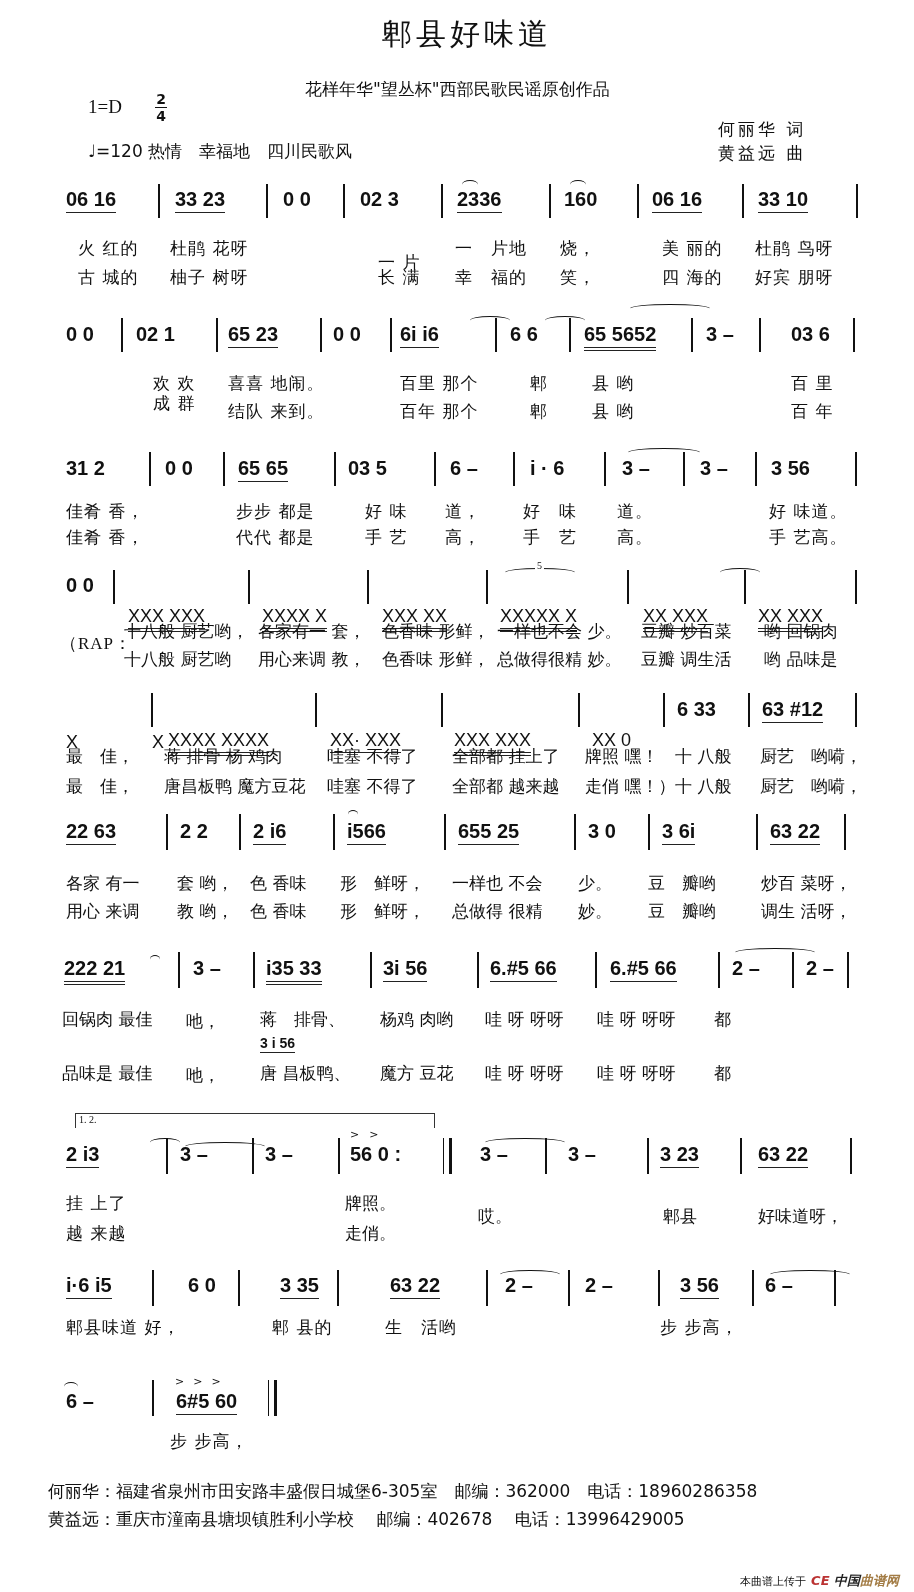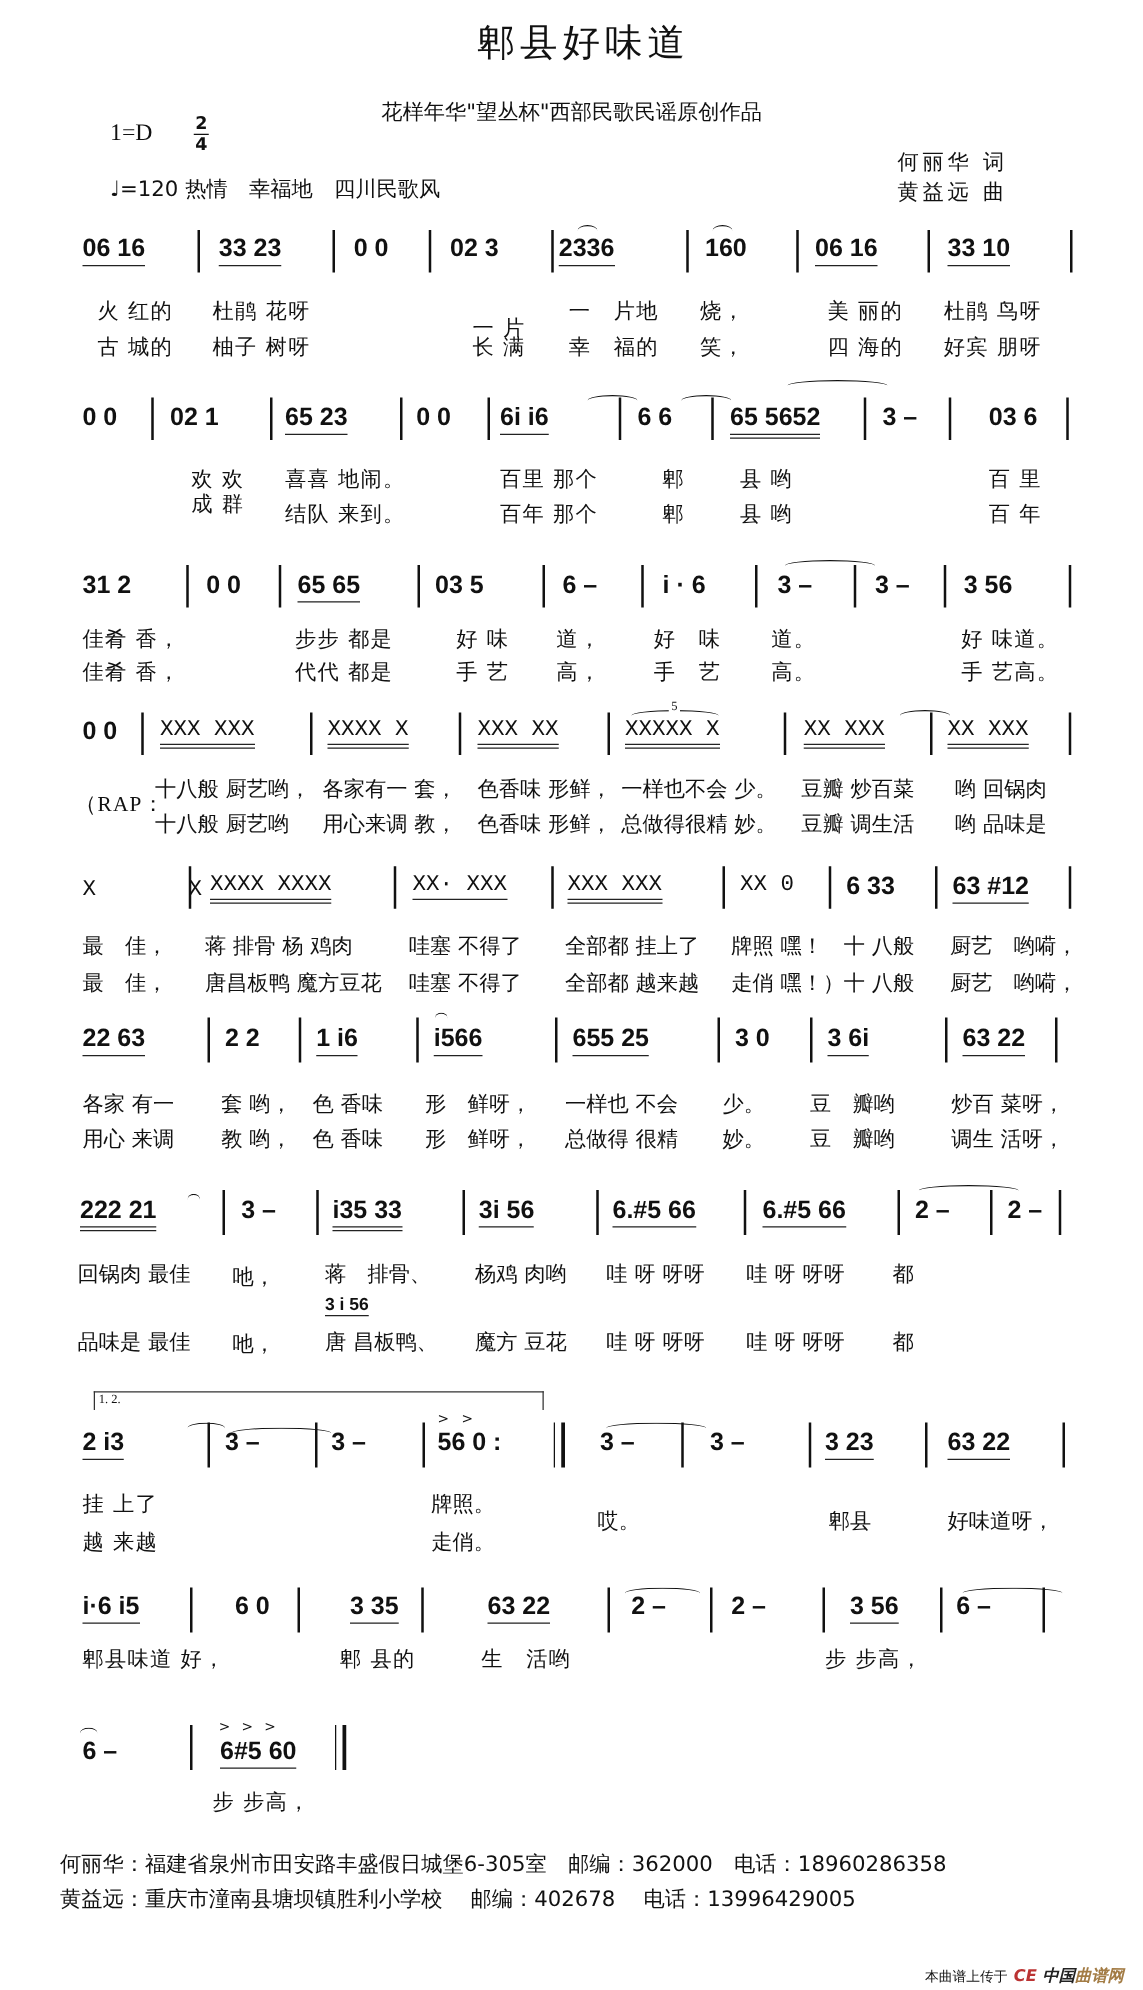--- a/index.html
+++ b/index.html
@@ -5,21 +5,21 @@
   html, body { margin:0; padding:0; background:#ffffff; }
   body { width:914px; height:1592px; position:relative; overflow:hidden;
          font-family:"DejaVu Sans", "Liberation Sans", sans-serif; color:#111; }
   .abs { position:absolute; white-space:nowrap; }
   .title { font-size:30px; letter-spacing:4px; font-weight:normal; }
   .sub { font-size:17px; }
   .meta { font-size:17px; }
   .bar { position:absolute; width:1.5px; background:#111; }
   .dbl { position:absolute; width:5px; border-left:1.5px solid #111; border-right:3px solid #111; }
   .note { position:absolute; font-family:"Liberation Sans", sans-serif; font-weight:bold; font-size:20px; white-space:nowrap; }
-  .note.x { font-weight:normal; font-family:Liberation Mono, monospace; font-size:18px; }
+  .note.x { font-weight:normal; font-family:Liberation Sans, sans-serif; font-size:18px;margin-top:32px; }
   .ul1 { border-bottom:1.5px solid #222; padding-bottom:1px; }
   .ul2 { border-bottom:4px double #222; padding-bottom:1px; }
   .lyr { position:absolute; font-size:17px; white-space:nowrap; letter-spacing:1px; }
   .footer { font-size:17px; }
   .wm { font-size:11px; }
   .wm-brand { font-size:13px; font-weight:bold; color:#b33; font-style:italic; }
   .wm-brand .cn { color:#222; }
   .wm-brand .gold { color:#a37c45; }
   .slur { position:absolute; border-top:1.5px solid #111; border-radius:50% 50% 0 0; height:8px; }
   .volta { position:absolute; border-top:1.2px solid #333; border-left:1.2px solid #333; border-right:1.2px solid #333; height:14px; font-size:10px; font-family:"Liberation Serif", serif; padding-left:3px; }
@@ -47,21 +47,21 @@
   <div class="bar" style="left:549px;top:184px;height:34px"></div>
   <div class="bar" style="left:637px;top:184px;height:34px"></div>
   <div class="bar" style="left:742px;top:184px;height:34px"></div>
   <div class="bar" style="left:856px;top:184px;height:34px"></div>
 
   <div class="note ul1" style="left:66px;top:188px">06 16</div>
   <div class="note ul1" style="left:175px;top:188px">33 23</div>
   <div class="note" style="left:283px;top:188px">0 0</div>
   <div class="note" style="left:360px;top:188px">02 3</div>
   <div class="slur" style="left:462px;top:180px;width:16px"></div>
-  <div class="note ul1" style="left:447px;top:188px">2336</div>
+  <div class="note ul1" style="left:457px;top:188px">2336</div>
   <div class="slur" style="left:570px;top:180px;width:16px"></div>
   <div class="note" style="left:564px;top:188px">160</div>
   <div class="note ul1" style="left:652px;top:188px">06 16</div>
   <div class="note ul1" style="left:758px;top:188px">33 10</div>
 
   <div class="lyr" style="left:78px;top:237px">火 红的</div>
   <div class="lyr" style="left:170px;top:237px">杜鹃 花呀</div>
   <div class="lyr" style="left:378px;top:251px">一 片</div>
   <div class="lyr" style="left:455px;top:237px">一　片地</div>
   <div class="lyr" style="left:560px;top:237px">烧，</div>
@@ -230,21 +230,21 @@
   <div class="bar" style="left:239px;top:814px;height:36px"></div>
   <div class="bar" style="left:333px;top:814px;height:36px"></div>
   <div class="bar" style="left:444px;top:814px;height:36px"></div>
   <div class="bar" style="left:574px;top:814px;height:36px"></div>
   <div class="bar" style="left:648px;top:814px;height:36px"></div>
   <div class="bar" style="left:756px;top:814px;height:36px"></div>
   <div class="bar" style="left:844px;top:814px;height:36px"></div>
 
   <div class="note ul1" style="left:66px;top:820px">22 63</div>
   <div class="note" style="left:180px;top:820px">2 2</div>
-  <div class="note ul1" style="left:253px;top:820px">1 i6</div>
+  <div class="note ul1" style="left:253px;top:820px">2 i6</div>
   <div class="slur" style="left:348px;top:810px;width:10px"></div>
   <div class="note ul1" style="left:347px;top:820px">i566</div>
   <div class="note ul1" style="left:458px;top:820px">655 25</div>
   <div class="note" style="left:588px;top:820px">3 0</div>
   <div class="note ul1" style="left:662px;top:820px">3 6i</div>
   <div class="note ul1" style="left:770px;top:820px">63 22</div>
 
   <div class="lyr" style="left:66px;top:872px;letter-spacing:0">各家 有一</div>
   <div class="lyr" style="left:177px;top:872px;letter-spacing:0">套 哟，</div>
   <div class="lyr" style="left:250px;top:872px;letter-spacing:0">色 香味</div>

